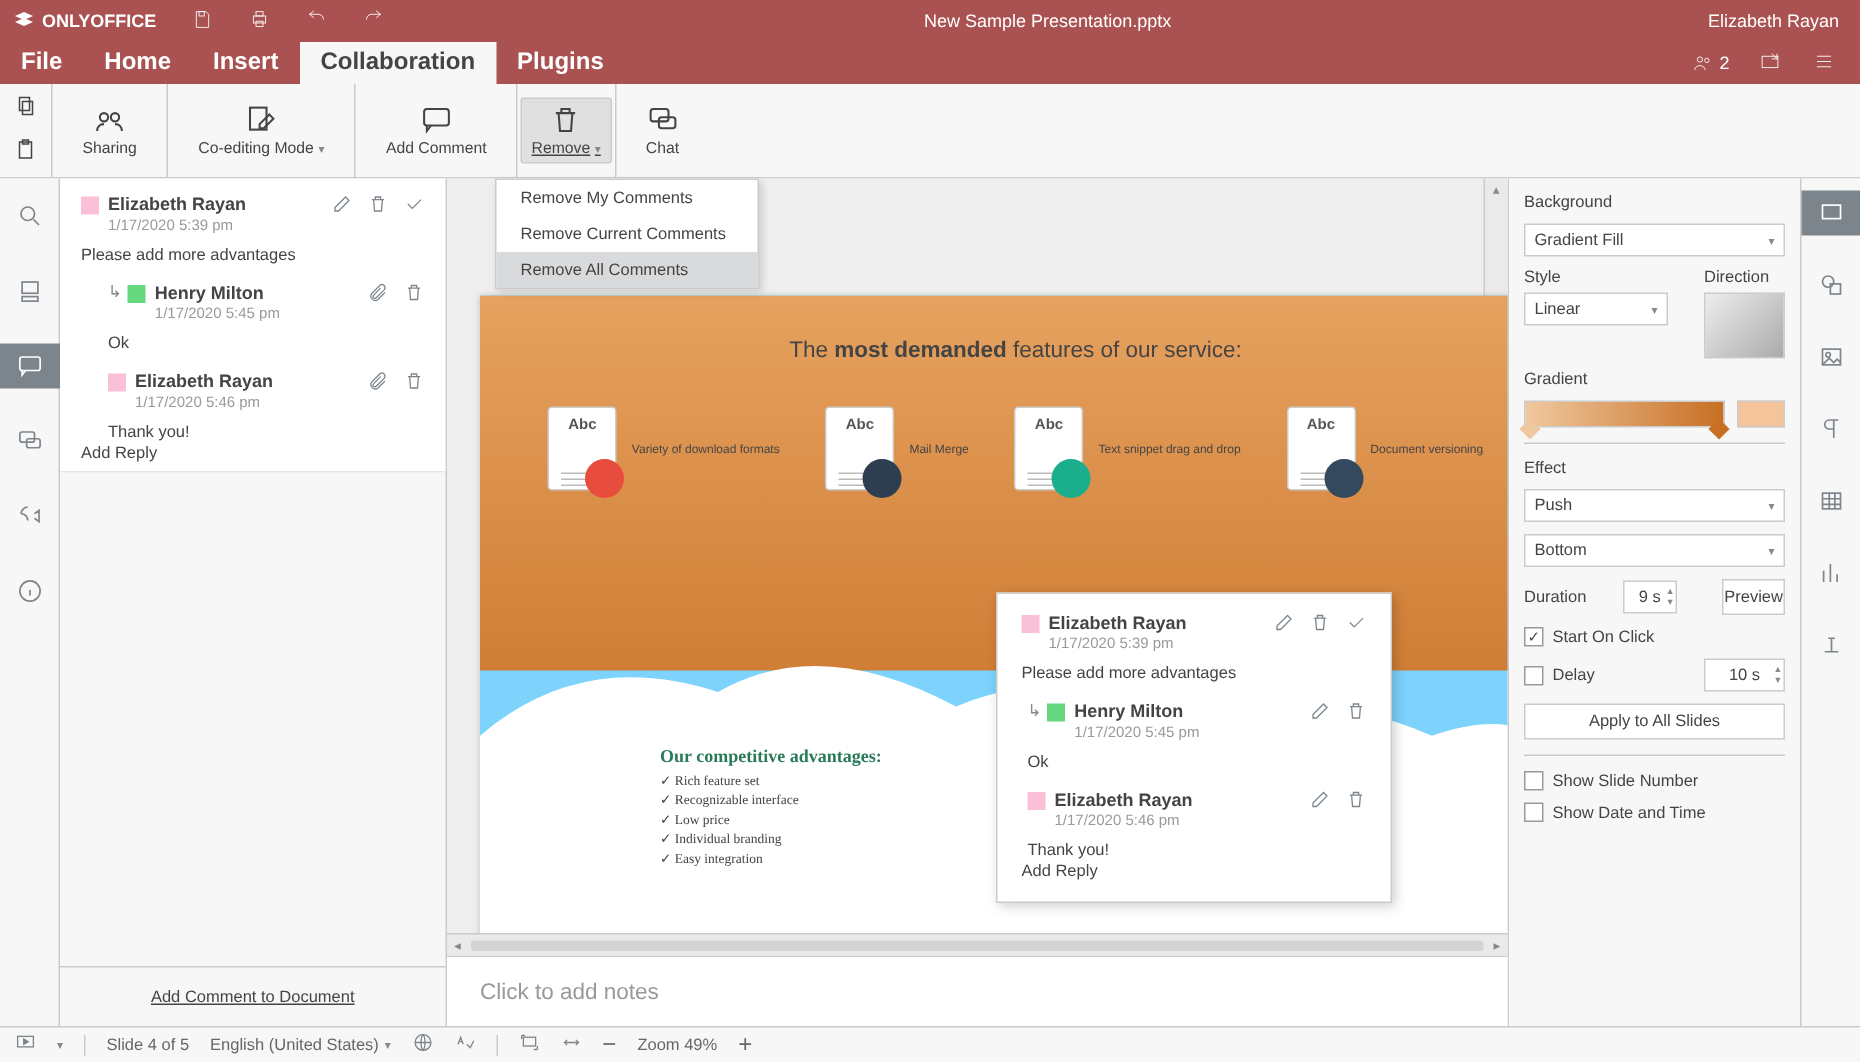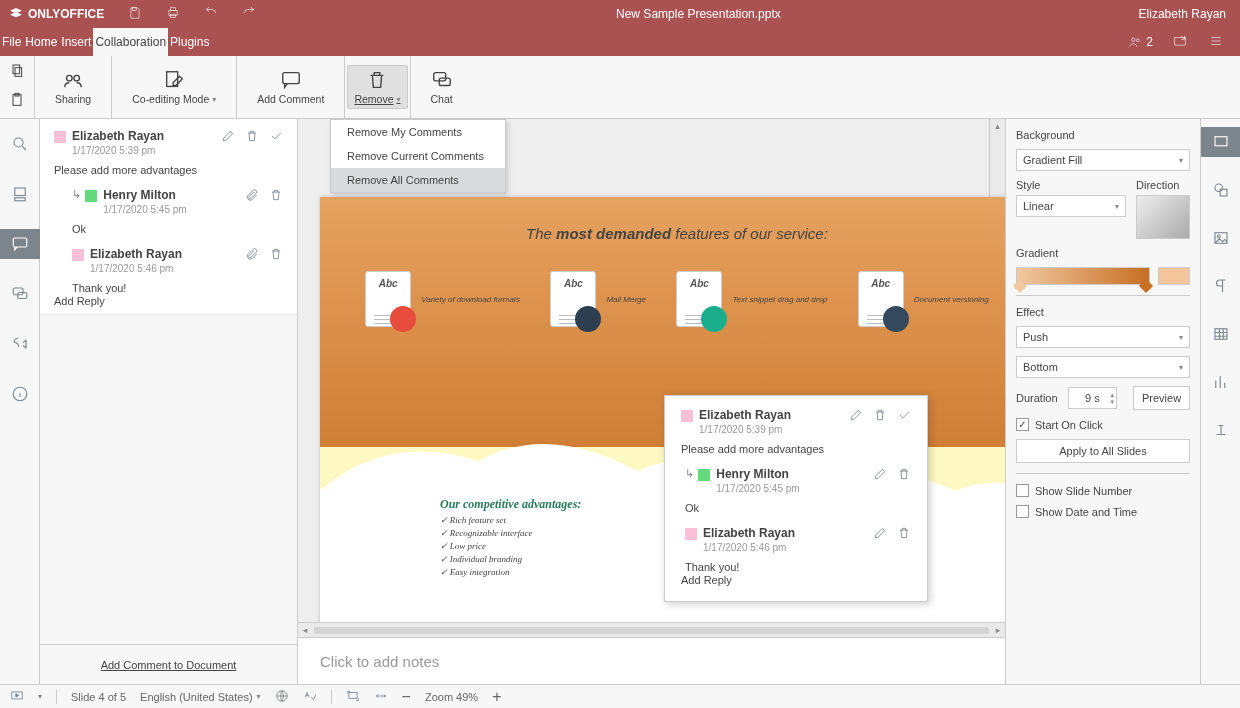--- a/index.html
+++ b/index.html
@@ -7,21 +7,21 @@
   
   .titlebar { height: 28px; background: #aa5252; display: flex; align-items: center; color: #fff; }
   .logo { display: flex; align-items: center; gap: 4px; padding: 0 8px; font-size: 12px; font-weight: bold; }
   .logo svg { width: 16px; height: 16px; }
   .titlebar-icons { display: flex; align-items: center; gap: 22px; padding: 0 15px; }
   .titlebar-icons svg { width: 16px; height: 14px; fill: #fff; }
   .titlebar-title { flex: 1; text-align: center; font-size: 12px; }
   .titlebar-user { padding: 0 14px; font-size: 12px; }
   
   .menubar { height: 28px; background: #aa5252; display: flex; align-items: stretch; color: #fff; }
-  .menubar .tab { padding: 0 2px; display: flex; align-items: center; font-size: 12px; cursor: pointer; }
+  .menubar .tab { padding: 0 14px; display: flex; align-items: center; font-size: 16px; cursor: pointer; font-weight: bold; }
   .menubar .tab.active { background: #f7f7f7; color: #444; }
   .menubar .spacer { flex: 1; }
   .menubar-right { display: flex; align-items: center; gap: 18px; padding: 0 15px; }
   .menubar-right svg { width: 18px; height: 14px; fill: #fff; }
   
   .ribbon { height: 63px; background: #f7f7f7; border-bottom: 1px solid #cbcbcb; display: flex; align-items: stretch; }
   .ribbon-group { display: flex; flex-direction: column; justify-content: center; align-items: center; padding: 4px 14px; border-right: 1px solid #cbcbcb; position: relative; }
   .ribbon-group.first { padding: 4px 8px; }
   .ribbon-group.no-border { border-right: none; }
   .ribbon-btn { display: flex; flex-direction: column; align-items: center; gap: 2px; cursor: pointer; padding: 3px 6px; }
@@ -56,21 +56,21 @@
   .c-actions svg { width: 14px; height: 14px; stroke:#7d858c; fill:none; stroke-width:1.5; cursor:pointer;}
   .c-text { font-size: 11px; margin-top: 8px; }
   .c-reply { margin-left: 18px; margin-top: 12px; }
   .reply-arrow { font-size: 11px; color:#888; margin-right:4px;}
   .add-reply { font-size:11px; cursor:pointer; display:inline-block;}
   .comments-footer { height: 40px; border-top: 1px solid #cbcbcb; display:flex; align-items:center; justify-content:center; font-size:11px; text-decoration: underline; cursor:pointer;}
   
   .slide-area { flex:1; background:#eee; position:relative; display:flex; flex-direction:column;}
   .slide-canvas { flex:1; position:relative; overflow:hidden; }
   
-  .slide { position:absolute; left:22px; top:78px; width:714px; height:430px; background:#fef9c3; box-shadow:0 0 4px rgba(0,0,0,0.2); overflow:hidden;font-style:italic;}
+  .slide { position:absolute; left:22px; top:78px; width:714px; height:430px; background:#7dd3fc; box-shadow:0 0 4px rgba(0,0,0,0.2); overflow:hidden;}
   .slide-top { height:250px; background: linear-gradient(#e6a260, #d07e35); position:relative; color:#fff;}
   .slide-title { text-align:center; padding-top:28px; font-family: Georgia, serif; font-size:15px; color:#444;}
   .slide-title .bold { font-weight:bold; }
   .feature-row { display:flex; justify-content:space-around; margin-top:28px; padding:0 30px;}
   .feature { display:flex; flex-direction:row; align-items:center; gap:10px;}
   .doc-icon { width:46px; height:56px; background:#fff; border:1px solid #ccc; border-radius:3px; position:relative; display:flex; align-items:flex-start; justify-content:center; padding-top:6px; font-size:10px; font-weight:bold; color:#555;}
   .doc-icon::before{content:""; position:absolute; bottom:10px; left:8px; right:8px; height:1px; background:#bbb; box-shadow:0 4px 0 #bbb, 0 8px 0 #bbb;}
   .doc-badge { position:absolute; right:-6px; bottom:-6px; width:26px; height:26px; border-radius:50%;}
   .doc-badge.red{background:#e74c3c;}
   .doc-badge.dark{background:#2c3e50;}
@@ -91,21 +91,21 @@
   .vscroll .down{position:absolute;bottom:0;width:100%;}
   .hscroll { position:absolute; left:0; right:0; bottom:47px; height:15px; background:#eaeaea; border-top:1px solid #cbcbcb; display:flex; align-items:center;}
   .hscroll .arrow{width:14px;text-align:center;font-size:9px;color:#888;}
   .hscroll .track{flex:1; height:7px; background:#d4d4d4; margin:0 2px; border-radius:2px;}
   
   .notes { height:47px; border-top:1px solid #cbcbcb; background:#fff; display:flex; align-items:center; padding-left:22px; color:#999; font-size:15px;}
   
   .right-panel { width:195px; background:#f7f7f7; border-left:1px solid #cbcbcb; padding:10px 10px; font-size:11px; display:flex; flex-direction:column; gap:8px; overflow:hidden;}
   .rp-label { color:#444; font-size:11px; }
   .rp-select { border:1px solid #cbcbcb; background:#fff; height:22px; display:flex; align-items:center; padding:0 6px; justify-content:space-between;}
-  .rp-row { display:flex; gap:10px; }
+  .rp-row { display:flex; gap:24px; }
   .rp-col { display:flex; flex-direction:column; gap:4px; }
   .dir-box{ width:54px; height:44px; border:1px solid #cbcbcb; background:linear-gradient(135deg,#eee,#aaa);}
   .grad-bar { height:18px; background:linear-gradient(90deg,#f0c8a0,#c76f23); border:1px solid #cbcbcb; position:relative;}
   .grad-stop{position:absolute; bottom:-7px; width:10px;height:10px; background:#c76f23; transform:rotate(45deg);}
   .grad-swatch{width:32px;height:18px;background:#f4c49a;border:1px solid #cbcbcb;}
   .rp-btn{ border:1px solid #cbcbcb; background:#fff; height:24px; display:flex; align-items:center; justify-content:center; cursor:pointer;}
   .rp-num{ border:1px solid #cbcbcb; background:#fff; height:22px; width:54px; display:flex; align-items:center; justify-content:center; position:relative;}
   .rp-num .spin{position:absolute;right:2px;font-size:7px;line-height:7px;color:#888;display:flex;flex-direction:column;}
   .rp-check{ display:flex; align-items:center; gap:6px;}
   .rp-check .box{width:13px;height:13px;border:1px solid #999;background:#fff;display:flex;align-items:center;justify-content:center;font-size:10px;}
@@ -519,20 +519,33 @@
             <span>▴</span>
             <span>▾</span>
           </div>
         </div>
       <div class="rp-btn" style="width:62px;margin-left:6px;">Preview</div>
     </div>
     <div class="rp-check">
         <div class="box">✓</div>
         <span>Start On Click</span>
       </div>
+    <div class="rp-row" style="align-items:center;">
+      <div class="rp-check" style="flex:1">
+          <div class="box"></div>
+          <span>Delay</span>
+        </div>
+      <div class="rp-num">
+          <span>10 s</span>
+          <div class="spin">
+            <span>▴</span>
+            <span>▾</span>
+          </div>
+        </div>
+    </div>
     <div class="rp-btn">Apply to All Slides</div>
     <div class="divider"></div>
     <div class="rp-check">
         <div class="box"></div>
         <span>Show Slide Number</span>
       </div>
     <div class="rp-check">
         <div class="box"></div>
         <span>Show Date and Time</span>
       </div>

